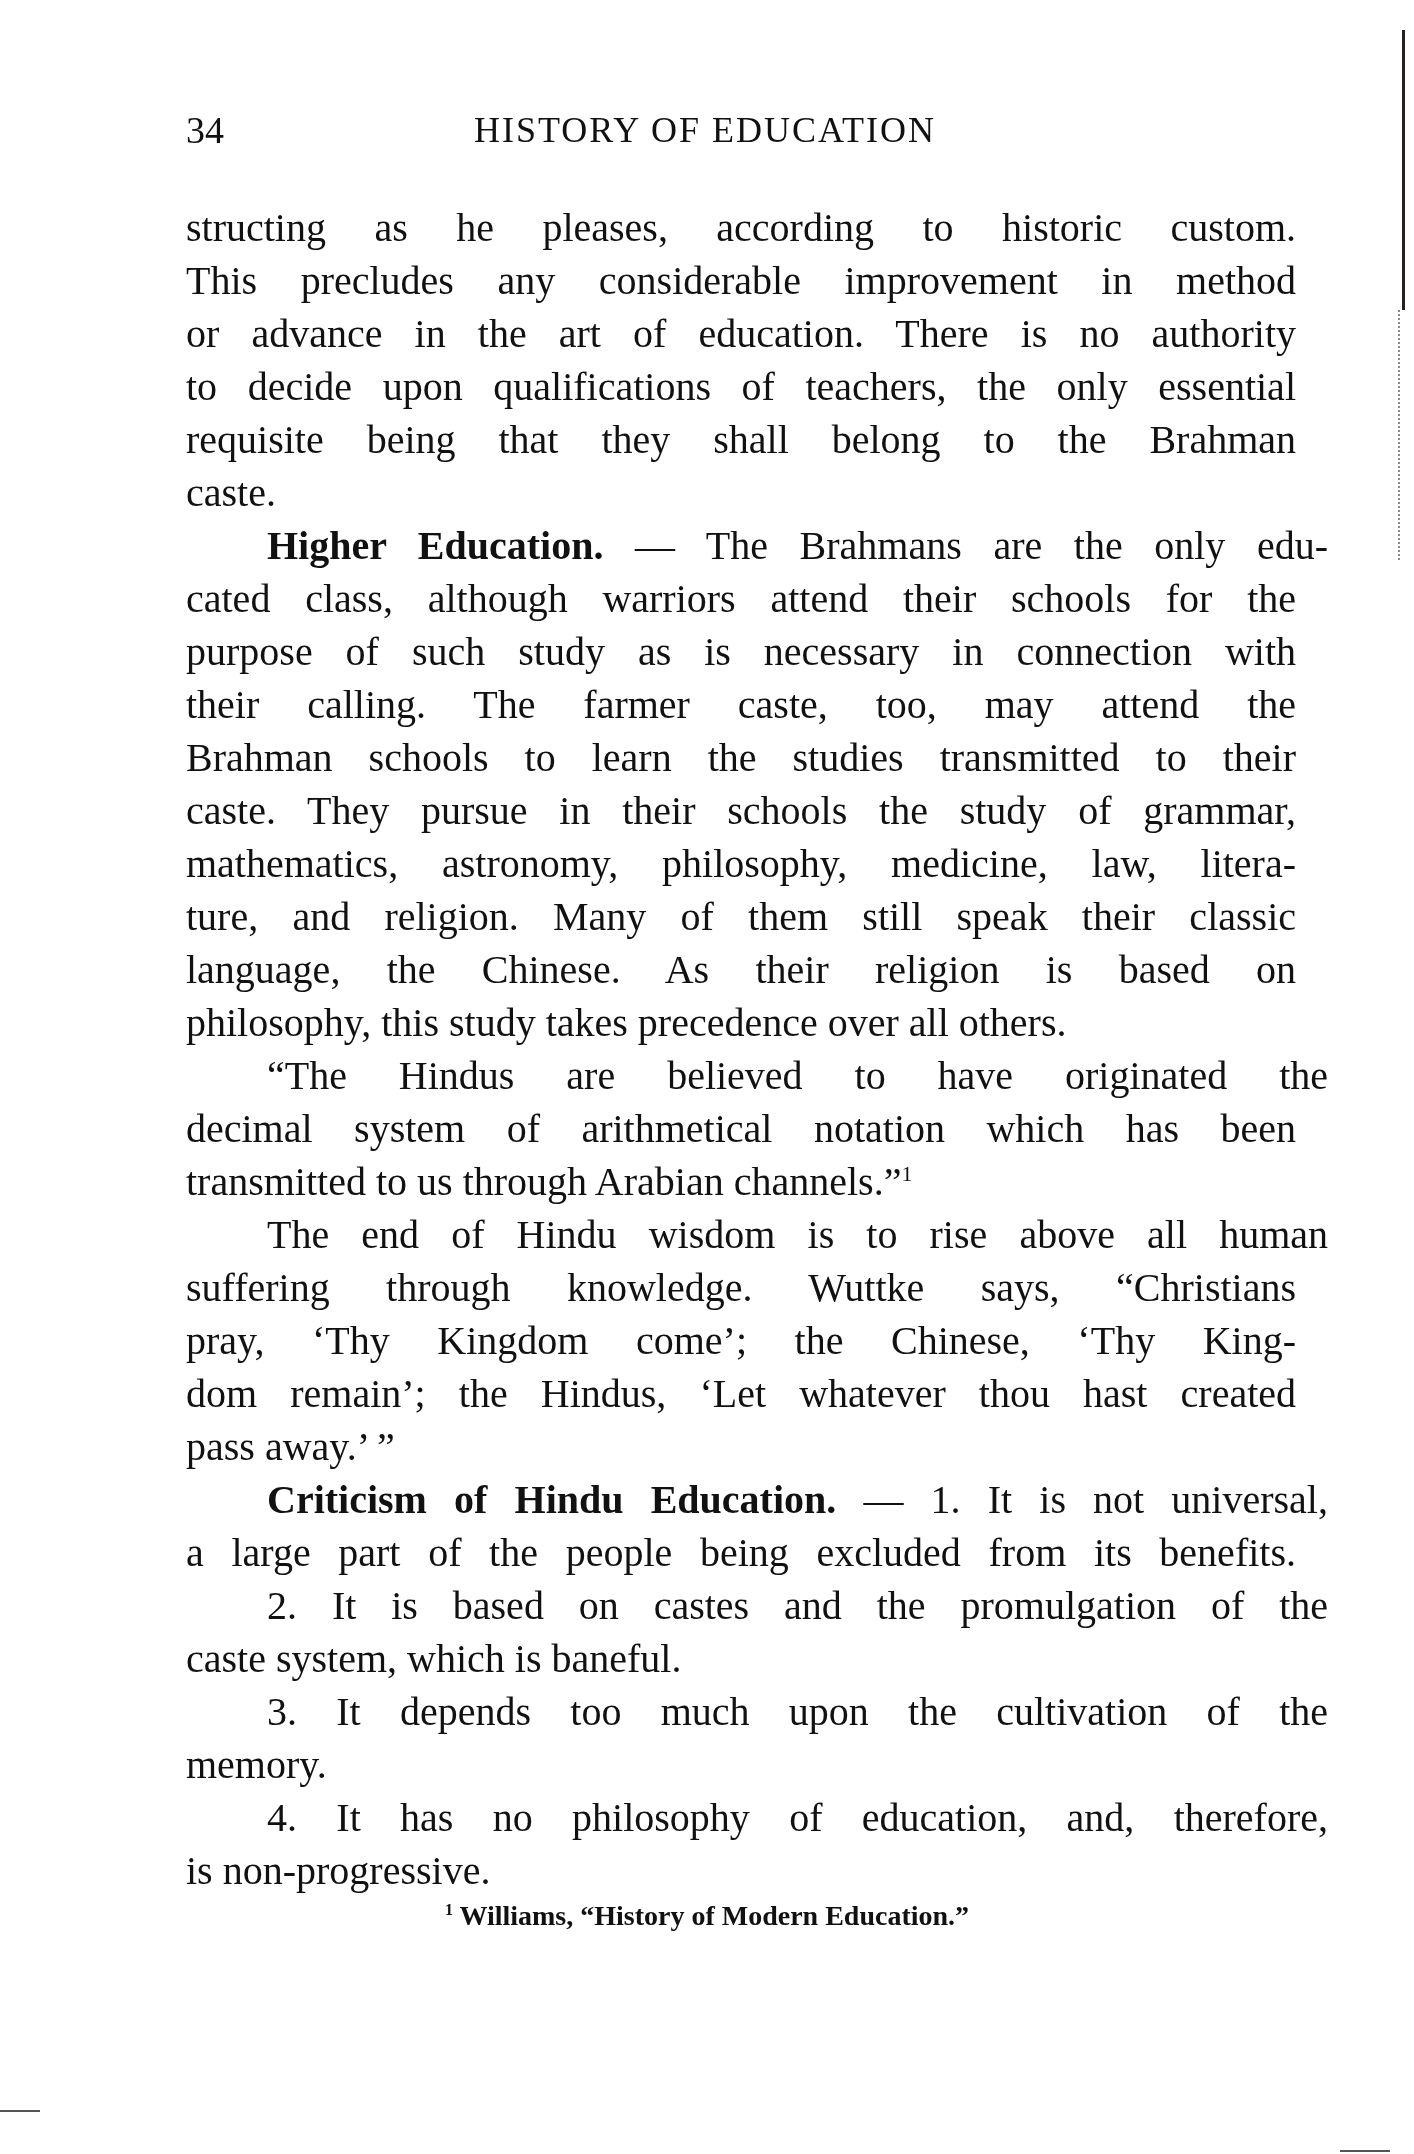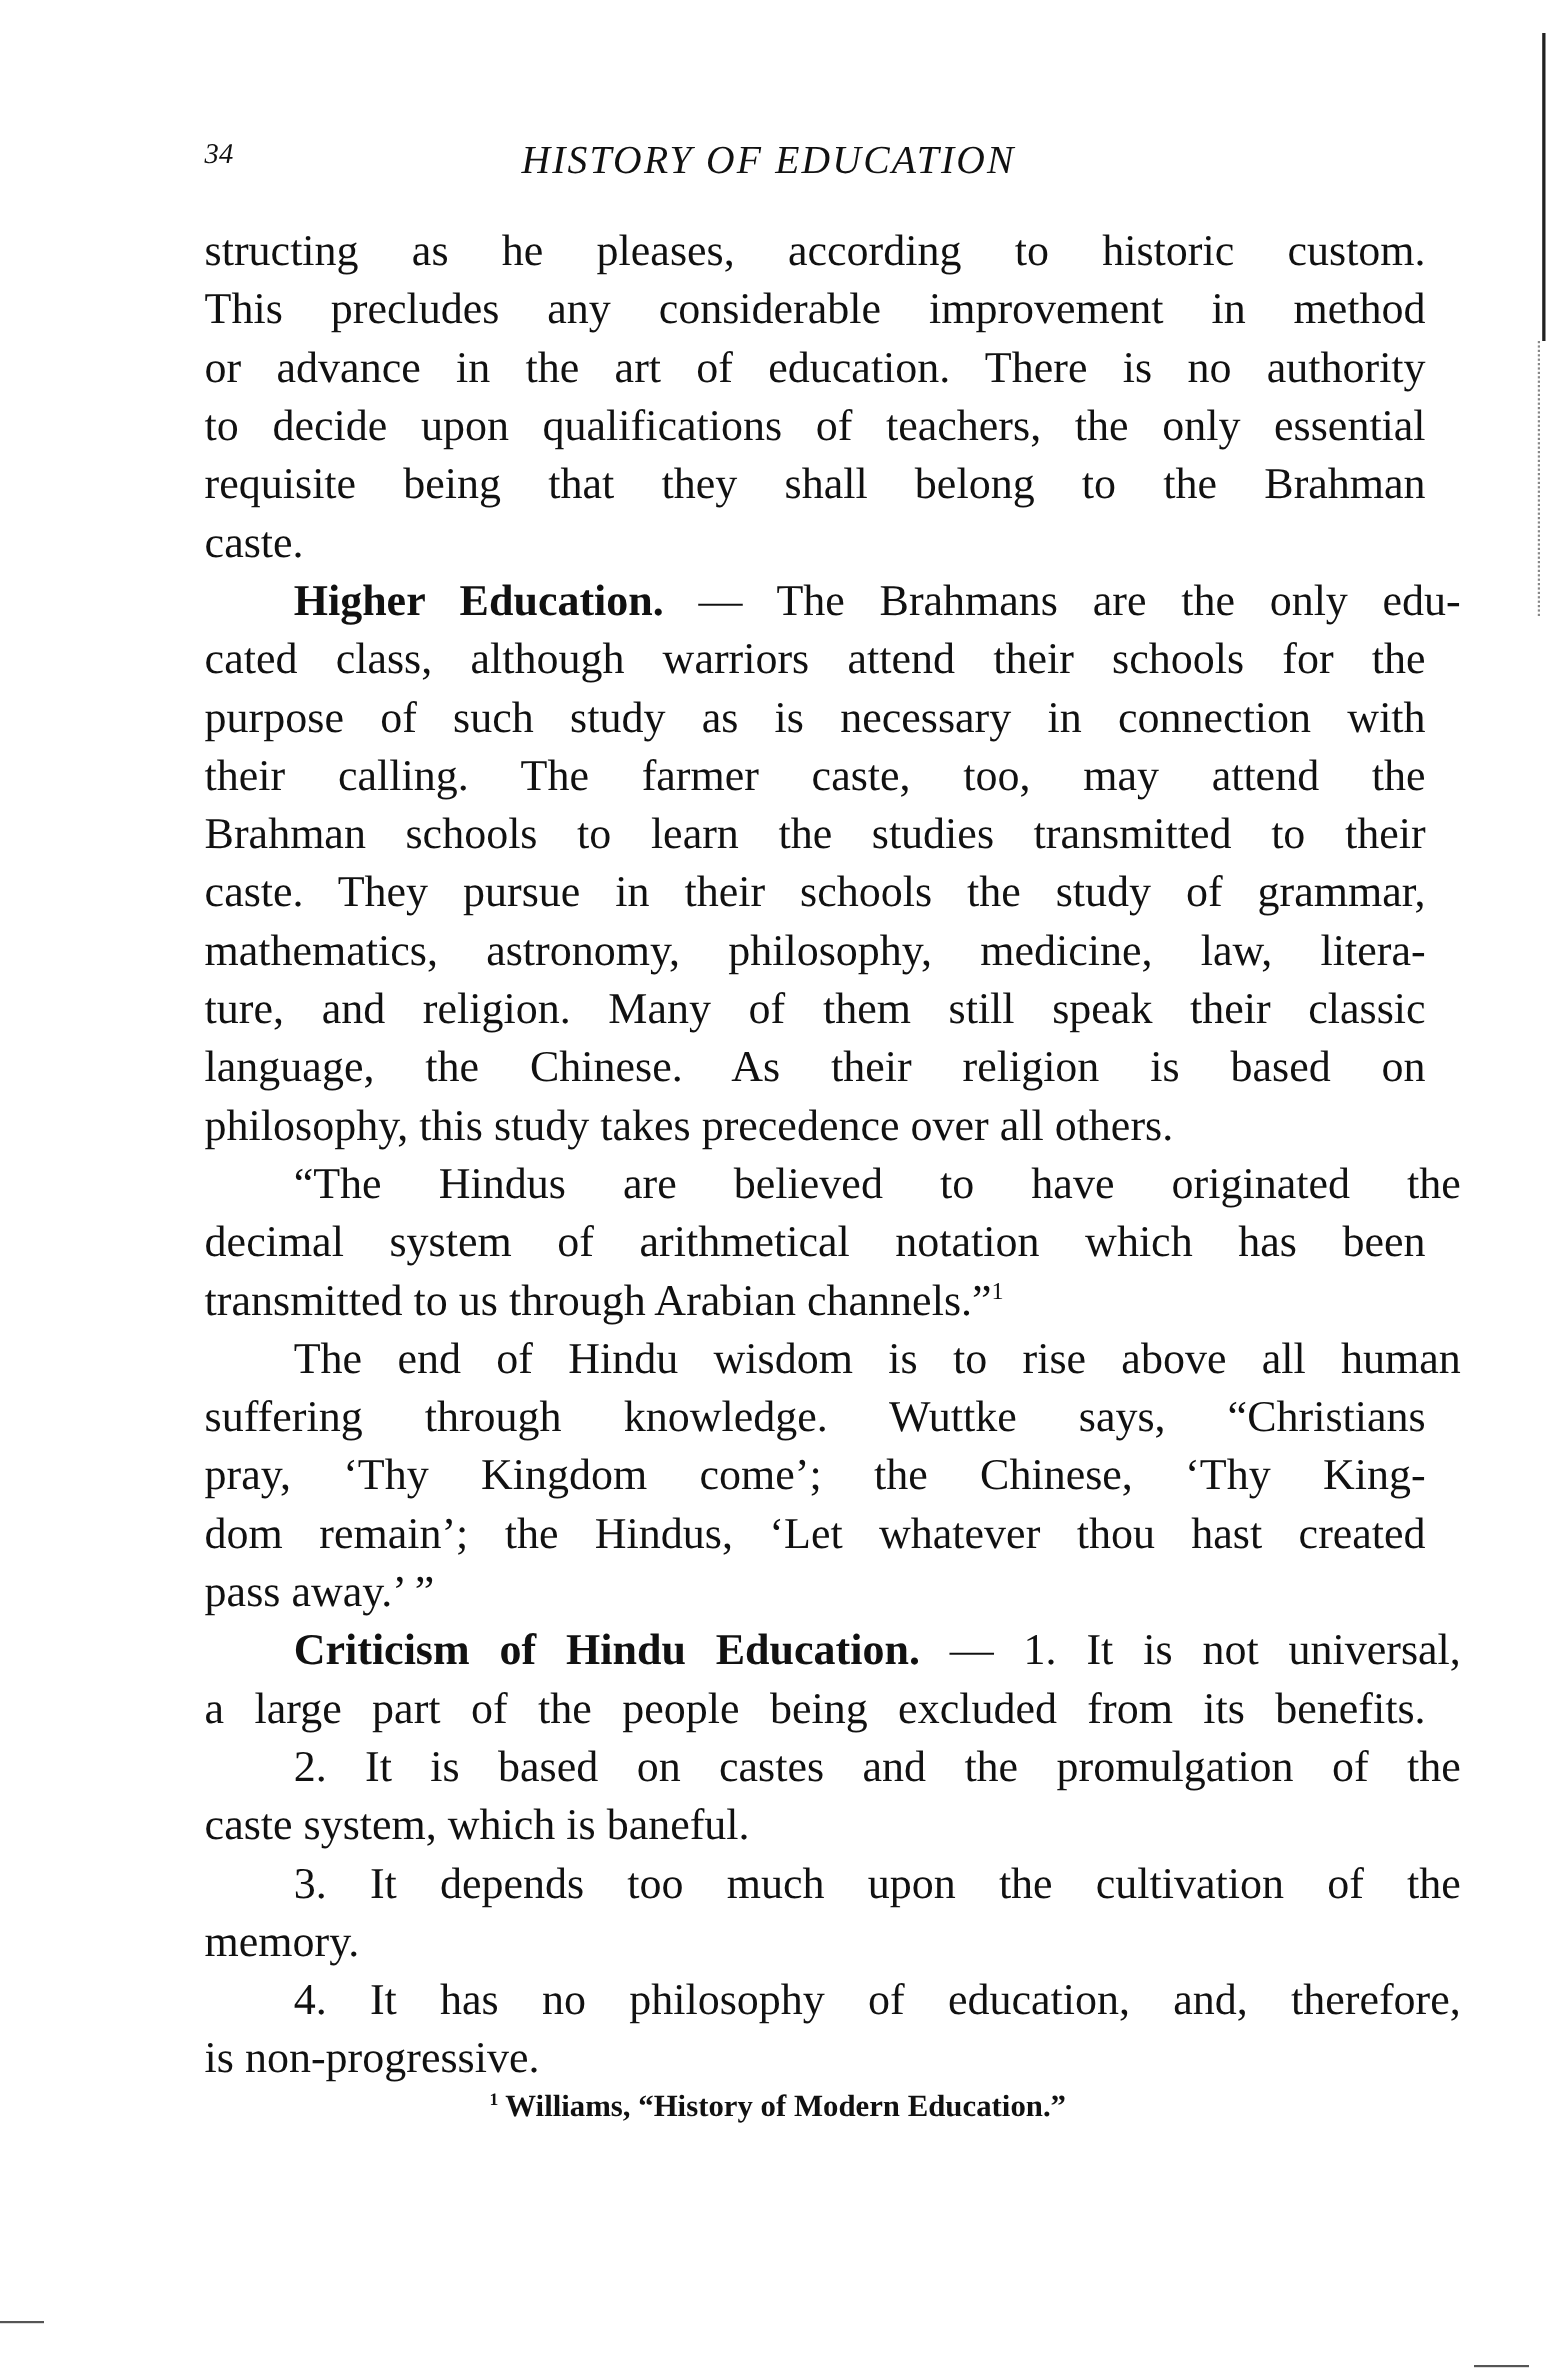--- a/index.html
+++ b/index.html
@@ -1,19 +1,19 @@
 <!DOCTYPE html>
 <html><head>
 <meta charset="utf-8">
 <style>
   html, body { margin:0; padding:0; background:#ffffff; }
   body { width:1414px; height:2154px; position:relative; overflow:hidden; color:#111; font-family:"Liberation Serif", serif; }
   .running-head { position:absolute; top:108px; left:186px; width:1110px; height:50px; }
-  .page-num { position:absolute; left:0; top:17px; font-size:26px; font-family:"Liberation Serif", serif;font-style:italic; }
-  .head-title { position:absolute; left:288px; top:16px; font-size:36px; font-style:italic; letter-spacing:2px; }
+  .page-num { position:absolute; left:0; top:0; font-size:38px; font-family:"Liberation Serif", serif; }
+  .head-title { position:absolute; left:288px; top:1px; font-size:36px; letter-spacing:2px; }
   .line { position:absolute; left:186px; width:1110px; height:50px; font-size:40px; line-height:50px; text-align:justify; text-align-last:justify; white-space:nowrap; }
   .line.last { text-align-last:left; }
   .line.indent { left:235px; width:1061px;margin-left:32px; }
   .line span.b { font-weight:bold; }
   .inner { display:block; white-space:normal; text-align:justify; text-align-last:inherit; }
   sup { font-size:22px; vertical-align:14px; line-height:0; }
   .footnote { position:absolute; top:1878px; left:0; width:1414px; text-align:center; font-size:28px; font-weight:bold; }
   .footnote sup { font-size:16px; vertical-align:10px; }
   .edge-line { position:absolute; left:1402px; top:30px; width:3px; height:280px; background:#222; }
   .edge-specks { position:absolute; left:1398px; top:310px; width:2px; height:250px; border-left:2px dotted #888; }

